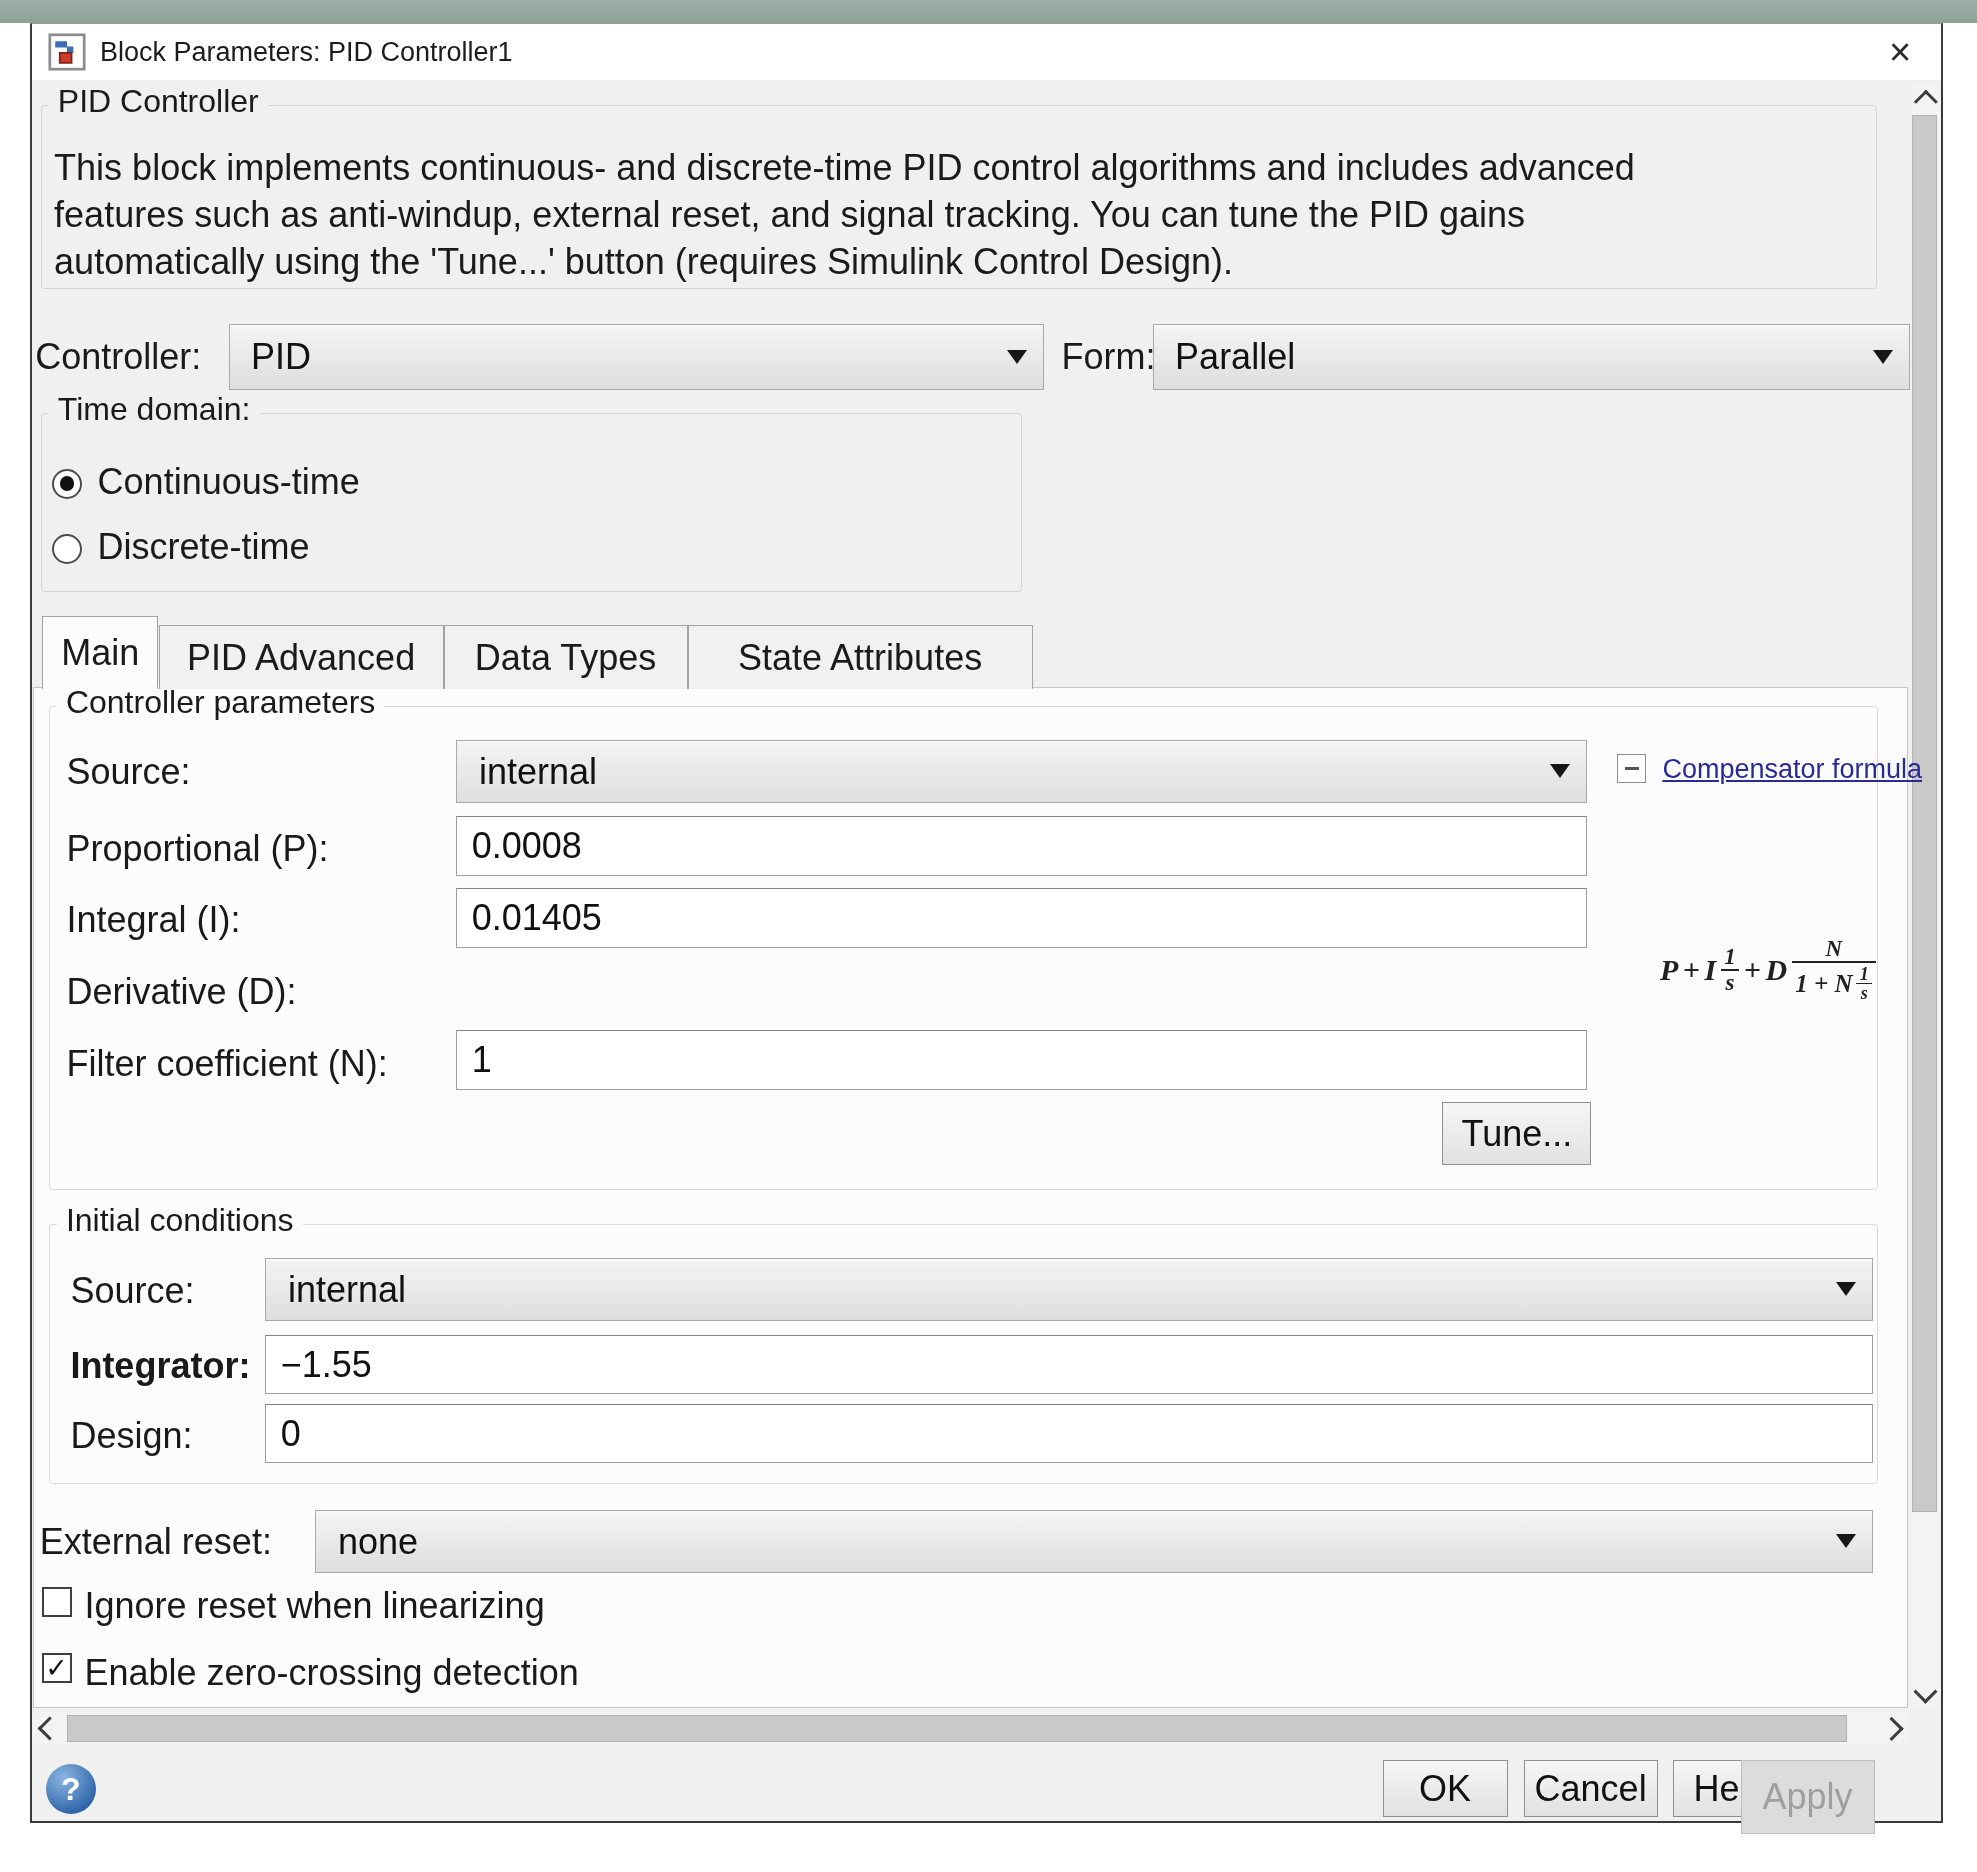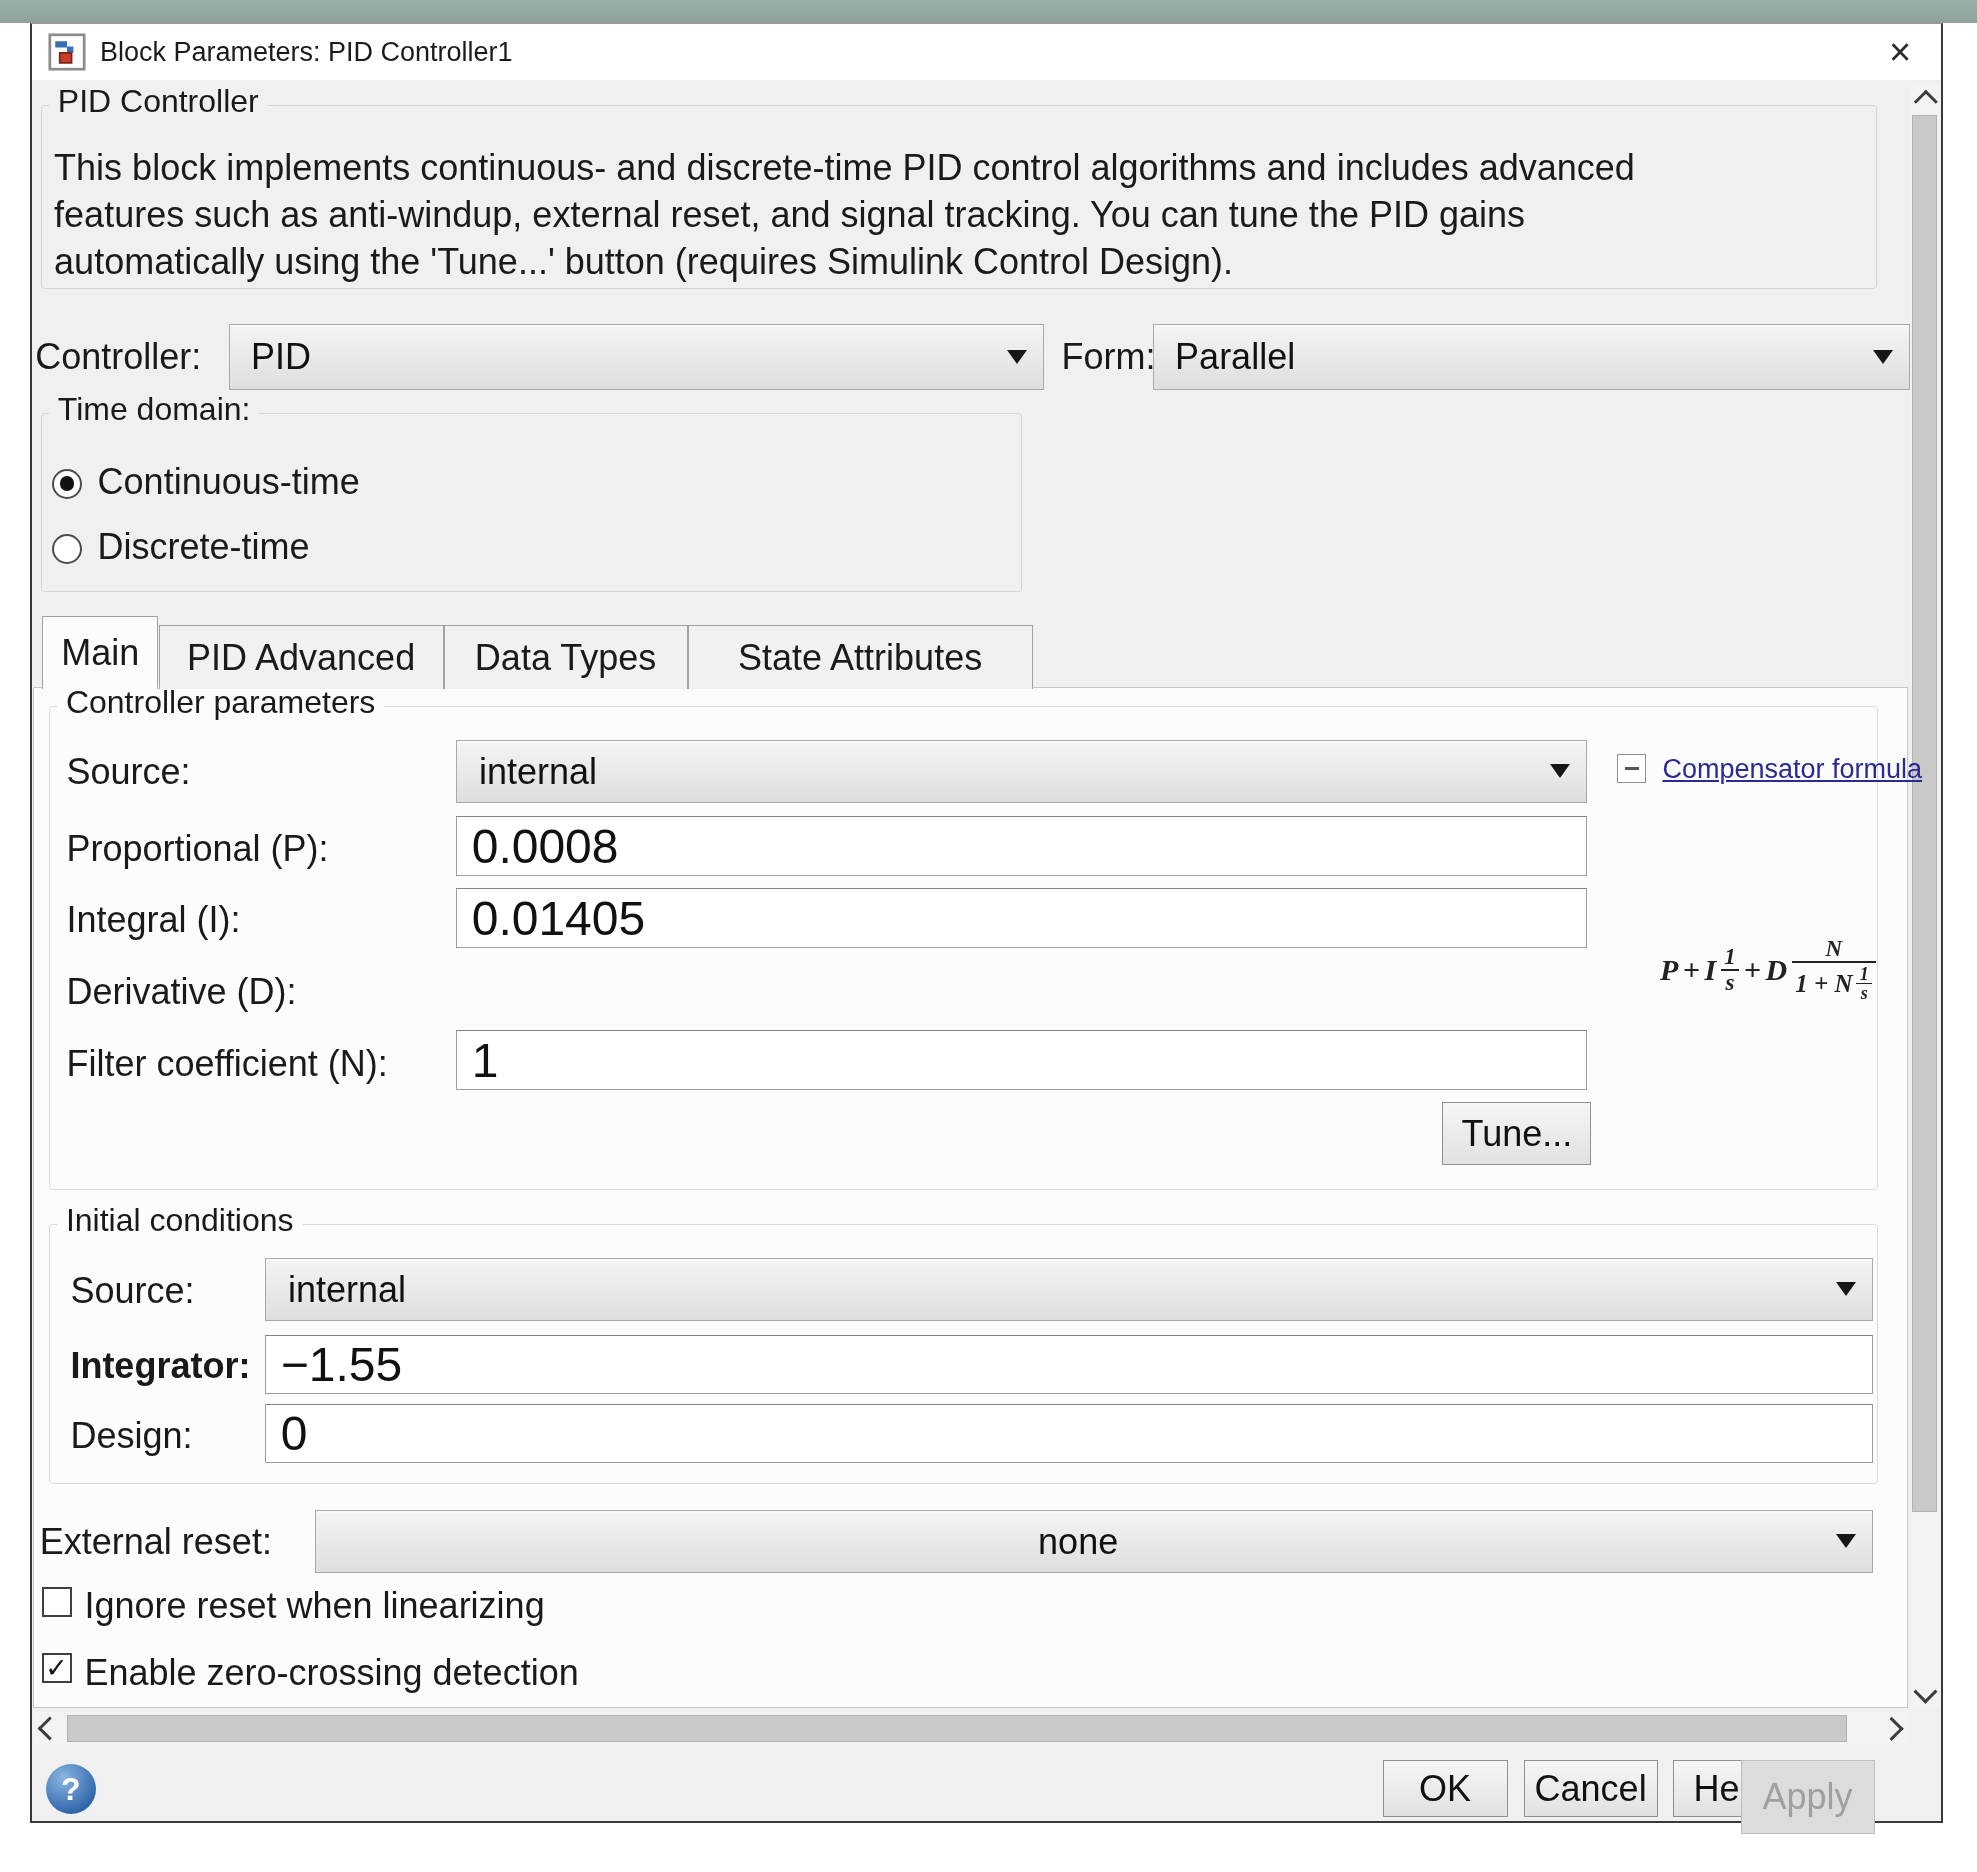--- a/index.html
+++ b/index.html
@@ -33,21 +33,21 @@
   .dd{background:linear-gradient(#f4f4f4,#dedede);border:1.8px solid #a9a9a9;
       box-sizing:border-box;display:flex;align-items:center;padding:0 54px 0 21.5px;
       font-size:36px;color:#111;box-shadow:inset 0 1.8px 0 #fafafa;}
   .dd .arr{position:absolute;right:16px;top:50%;margin-top:-7.2px;width:0;height:0;
            border-left:10.7px solid transparent;border-right:10.7px solid transparent;
            border-top:14.3px solid #161616;}
 
   
   .inp{background:#ffffff;border:1.8px solid #9e9e9e;border-top-color:#838383;
        box-sizing:border-box;display:flex;align-items:center;padding-left:14.3px;
-       font-size:48px;color:#111;}
+       font-size:36px;color:#111;}
 
   
   .radio{width:30px;height:30px;border-radius:50%;border:2.7px solid #4c4c4c;background:#fff;
          box-sizing:border-box;position:absolute;}
   .radio.sel::after{content:"";position:absolute;left:5.4px;top:5.4px;width:14.3px;height:14.3px;
                     border-radius:50%;background:#111;}
 
   
   .cb{width:30px;height:30px;border:2.7px solid #3f3f3f;background:#fff;box-sizing:border-box;
       position:absolute;display:flex;align-items:center;justify-content:center;}
@@ -228,21 +228,21 @@
       <div class="abs inp" style="left:231px;top:647px;width:1608px;height:59px;">
         <span>−1.55</span>
       </div>
 
       <span class="abs lbl" style="left:36px;top:727px;">Design:</span>
       <div class="abs inp" style="left:231px;top:716px;width:1608px;height:59px;">
         <span>0</span>
       </div>
 
       <span class="abs lbl" style="left:5.4px;top:833px;">External reset:</span>
-      <div class="abs dd" style="left:281px;top:822px;width:1558px;height:63px;justify-content:center;">
+      <div class="abs dd" style="left:281px;top:822px;width:1558px;height:63px;">
         <span>none</span>
         <span class="arr"></span>
       </div>
 
       <span class="cb" style="left:7.2px;top:899px;"></span>
       <span class="abs lbl" style="left:50px;top:897px;">Ignore reset when linearizing</span>
       <span class="cb checked" style="left:7.2px;top:965px;"></span>
       <span class="abs lbl" style="left:50px;top:964px;">Enable zero-crossing detection</span>
     </div>
 

